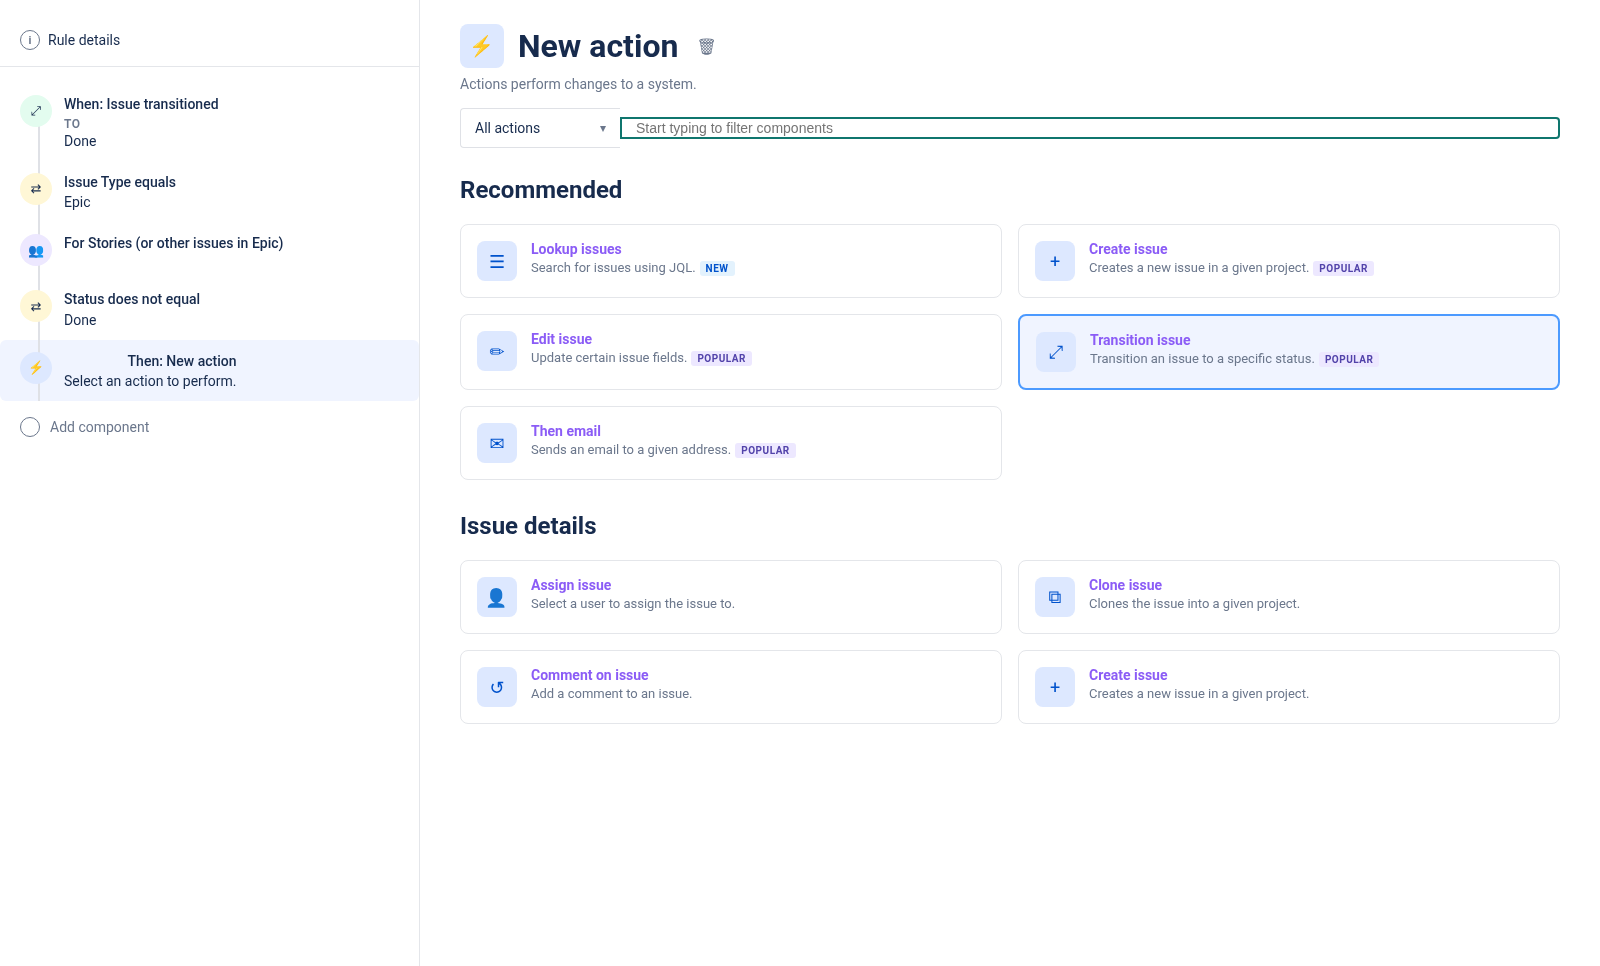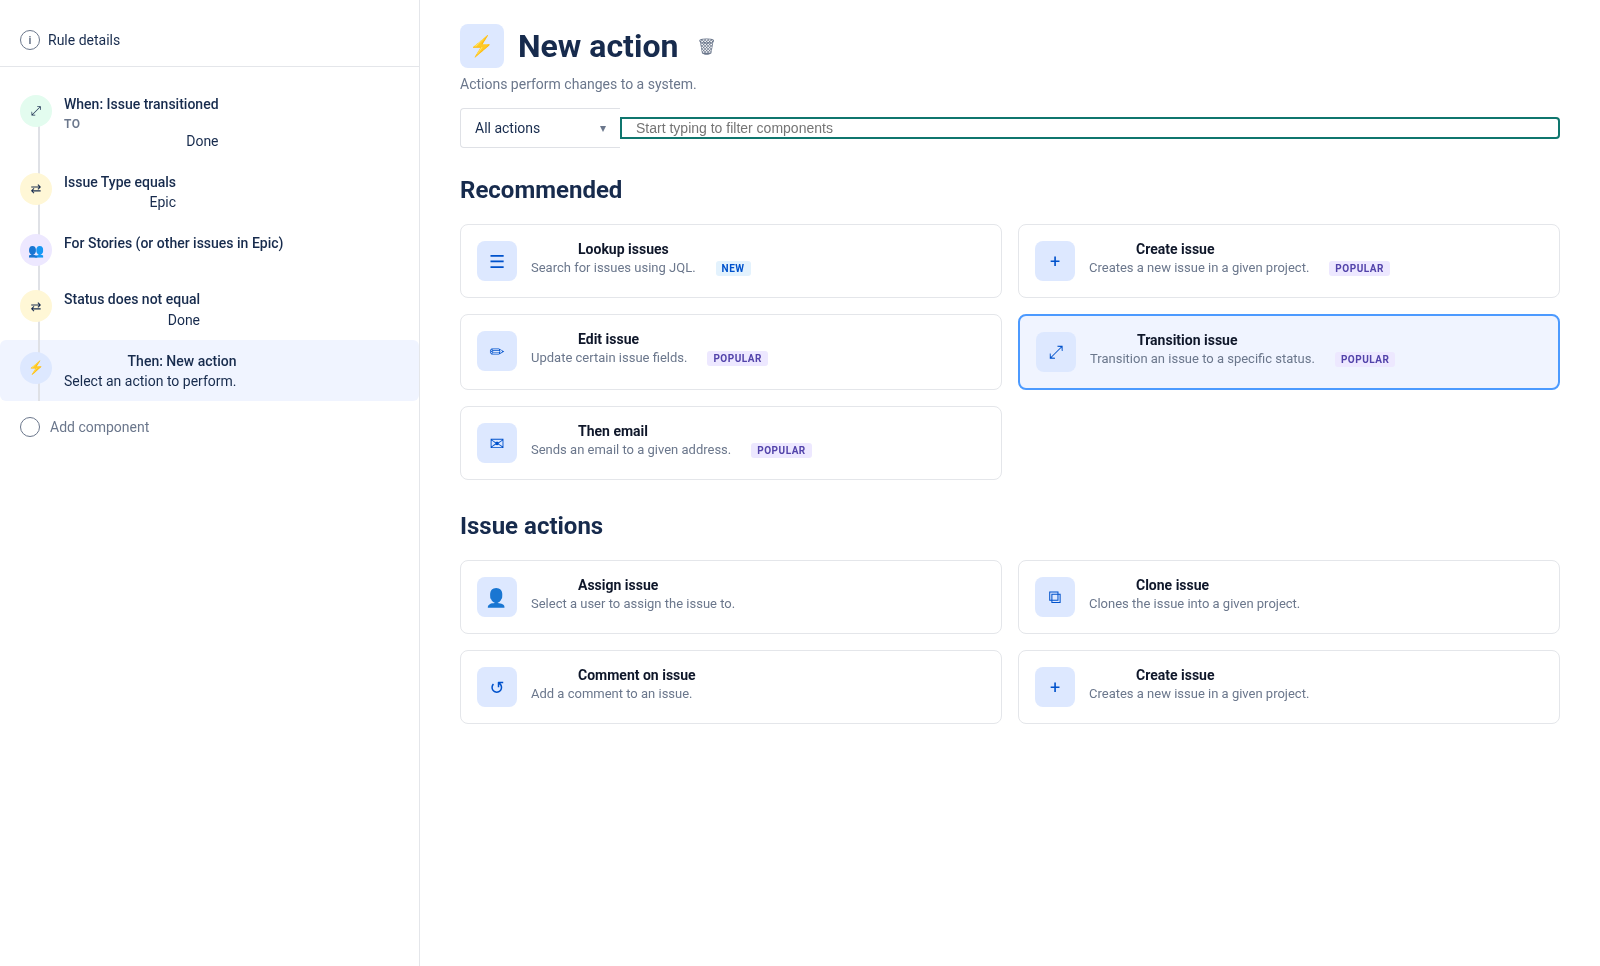--- a/index.html
+++ b/index.html
@@ -108,21 +108,20 @@
       font-size: 12px;
       color: #6b778c;
       text-transform: uppercase;
       font-weight: 600;
       letter-spacing: 0.5px;
     }
 
     .rule-item-value {
       font-size: 14px;
       color: #172b4d;
-      text-align: right;
     }
 
     .rule-item-active {
       background: #f0f4ff;
       border-radius: 6px;
     }
 
     .add-component {
       display: flex;
       align-items: center;
@@ -271,40 +270,39 @@
       color: #0052cc;
     }
 
     .action-card-body {
       flex: 1;
     }
 
     .action-card-title {
       font-size: 14px;
       font-weight: 700;
-      color: #0f172a;
+      color: #8b5cf6;
       margin-bottom: 2px;
-      margin-left: 47px;
     }
 
     .action-card-desc {
       font-size: 13px;
       color: #6b778c;
       line-height: 1.4;
       display: inline;
     }
 
     .badge {
       display: inline-block;
       font-size: 10px;
       font-weight: 700;
       letter-spacing: 0.5px;
       padding: 2px 6px;
       border-radius: 3px;
-      margin-left: 20px;
+      margin-left: 4px;
       vertical-align: middle;
     }
 
     .badge-new {
       background: #e3f2fd;
       color: #0052cc;
     }
 
     .badge-popular {
       background: #ede8ff;
@@ -425,21 +423,21 @@
           <div class="action-card">
       <div class="action-card-icon">✉</div>
       <div class="action-card-body">
         <div class="action-card-title">Then email</div>
         <span class="action-card-desc">Sends an email to a given address.</span><span class="badge badge-popular">POPULAR</span>
       </div>
     </div>
         </div>
       </div>
       <div>
-        <div class="section-title">Issue actions</div>
+        <div class="section-title">Issue details</div>
         <div class="action-grid">
           <div class="action-card">
       <div class="action-card-icon">👤</div>
       <div class="action-card-body">
         <div class="action-card-title">Assign issue</div>
         <span class="action-card-desc">Select a user to assign the issue to.</span>
       </div>
     </div>
           <div class="action-card">
       <div class="action-card-icon">⧉</div>

